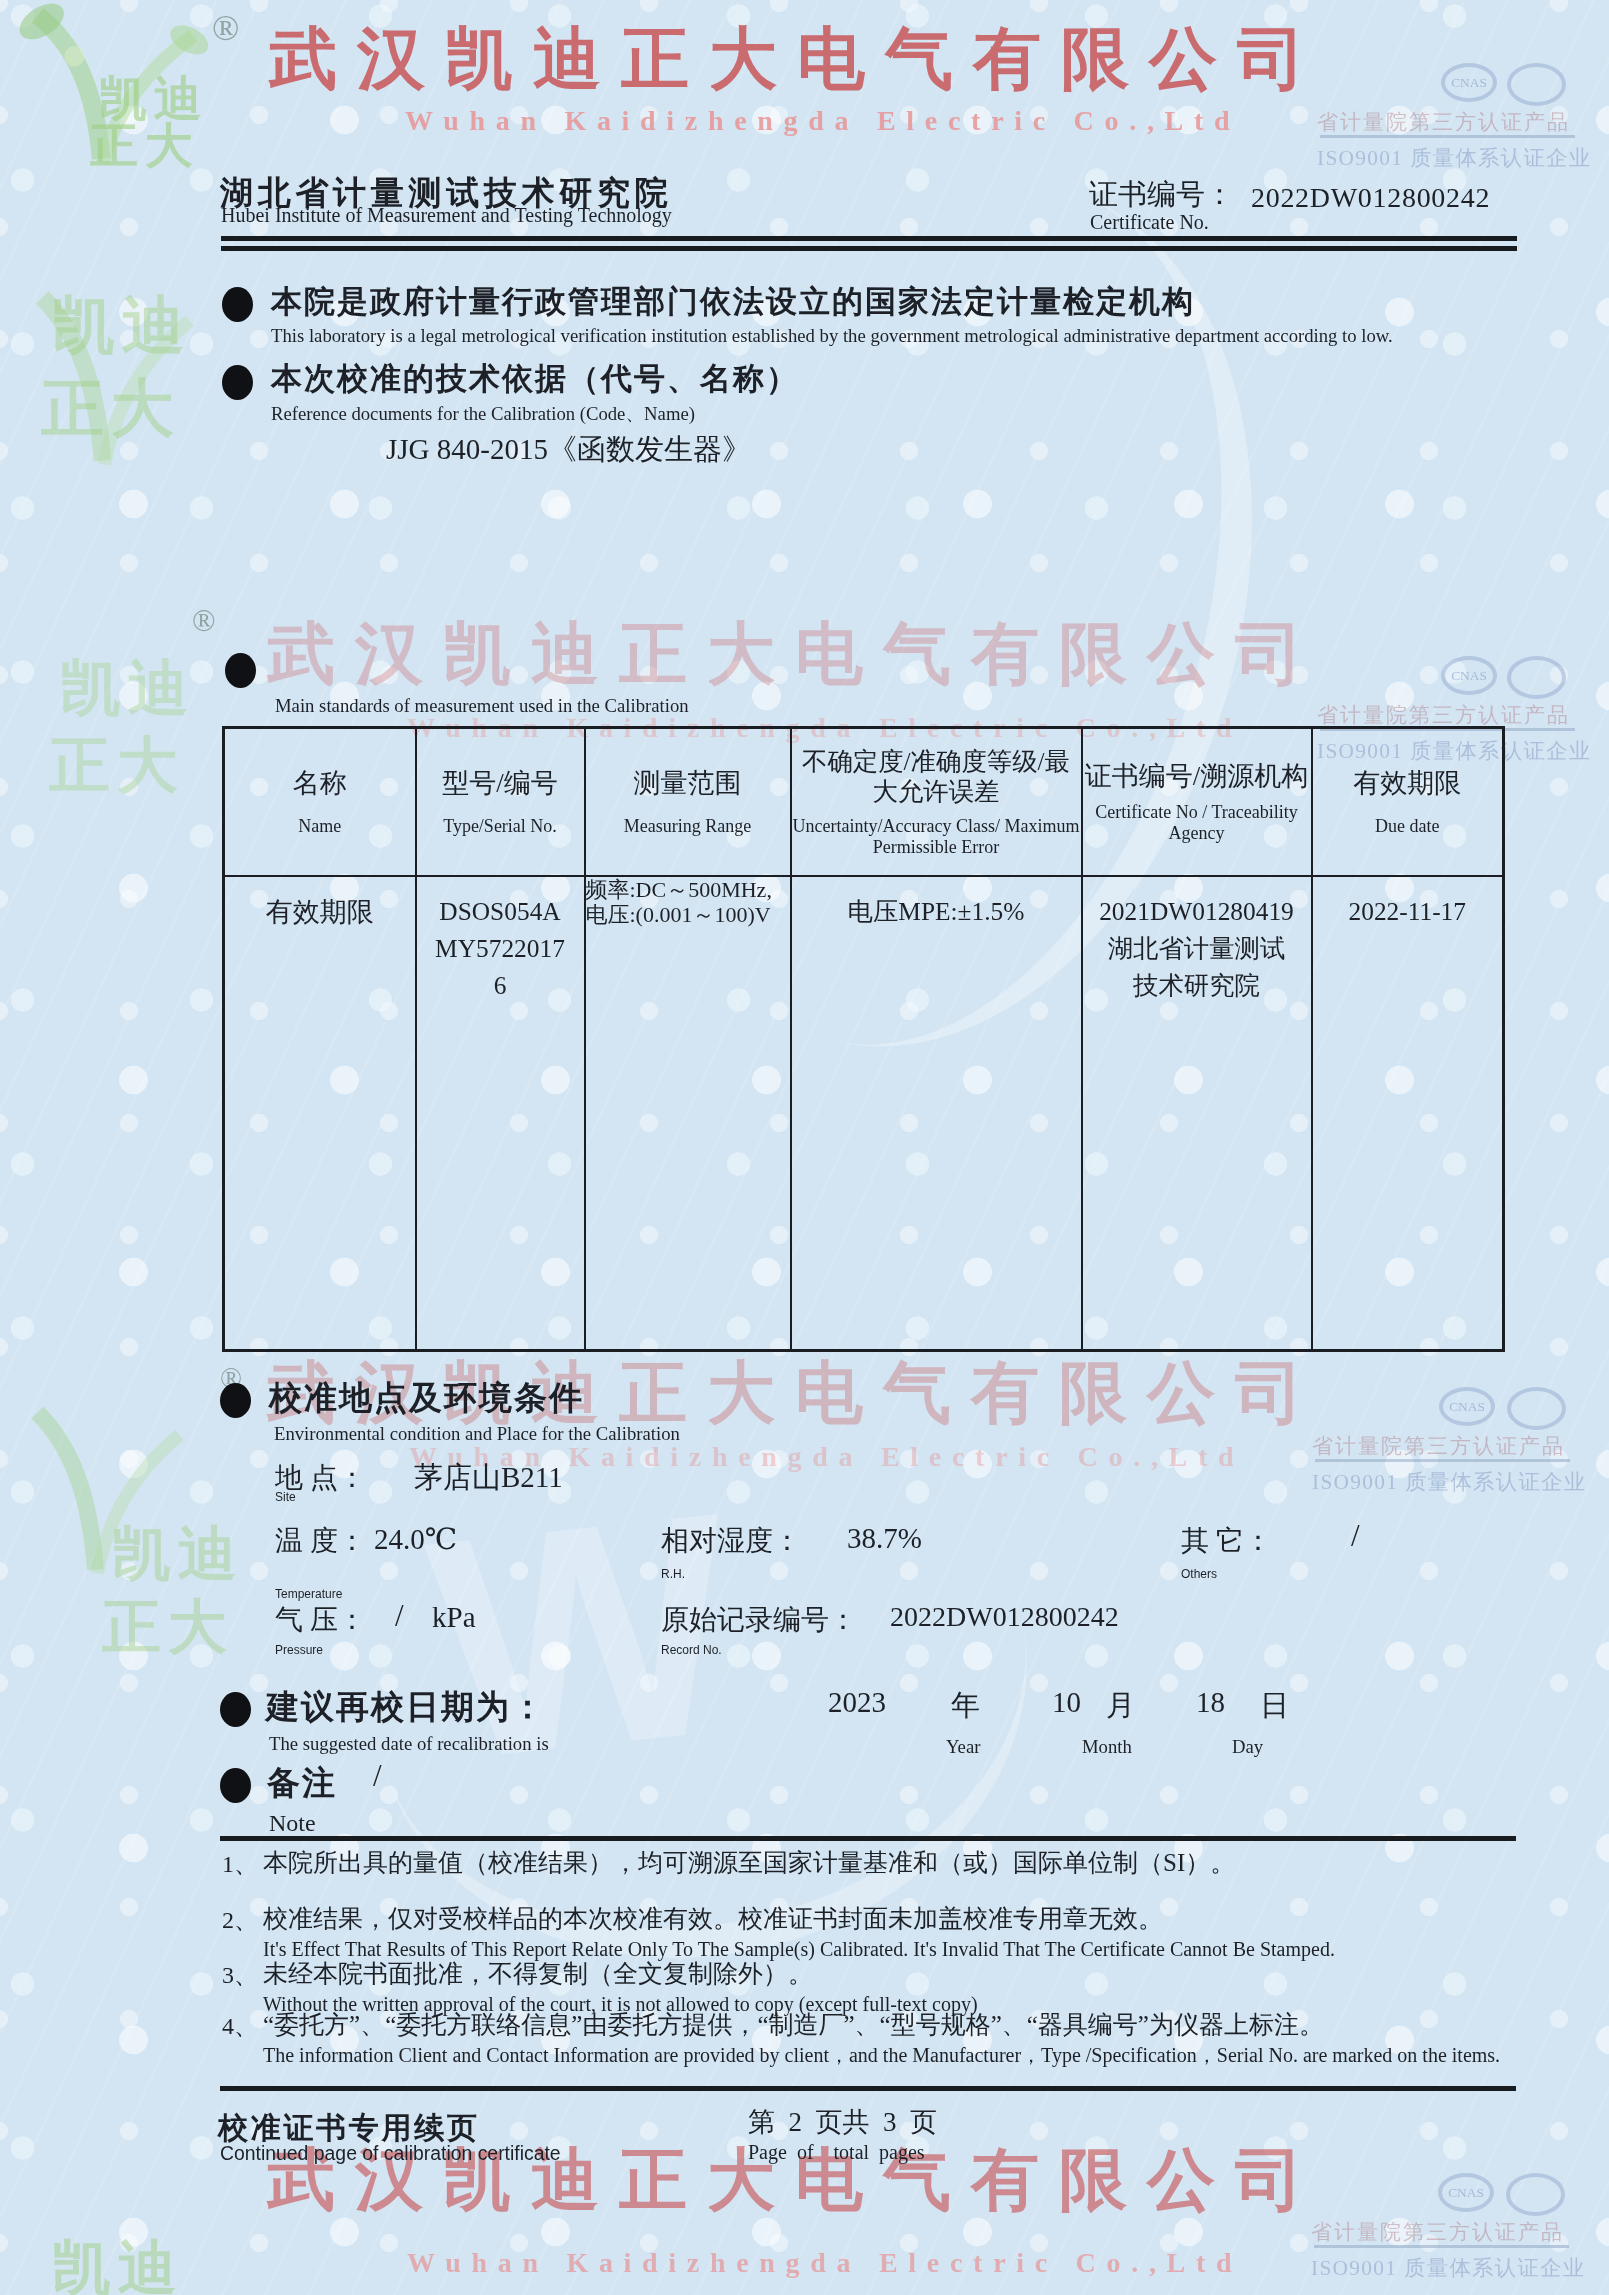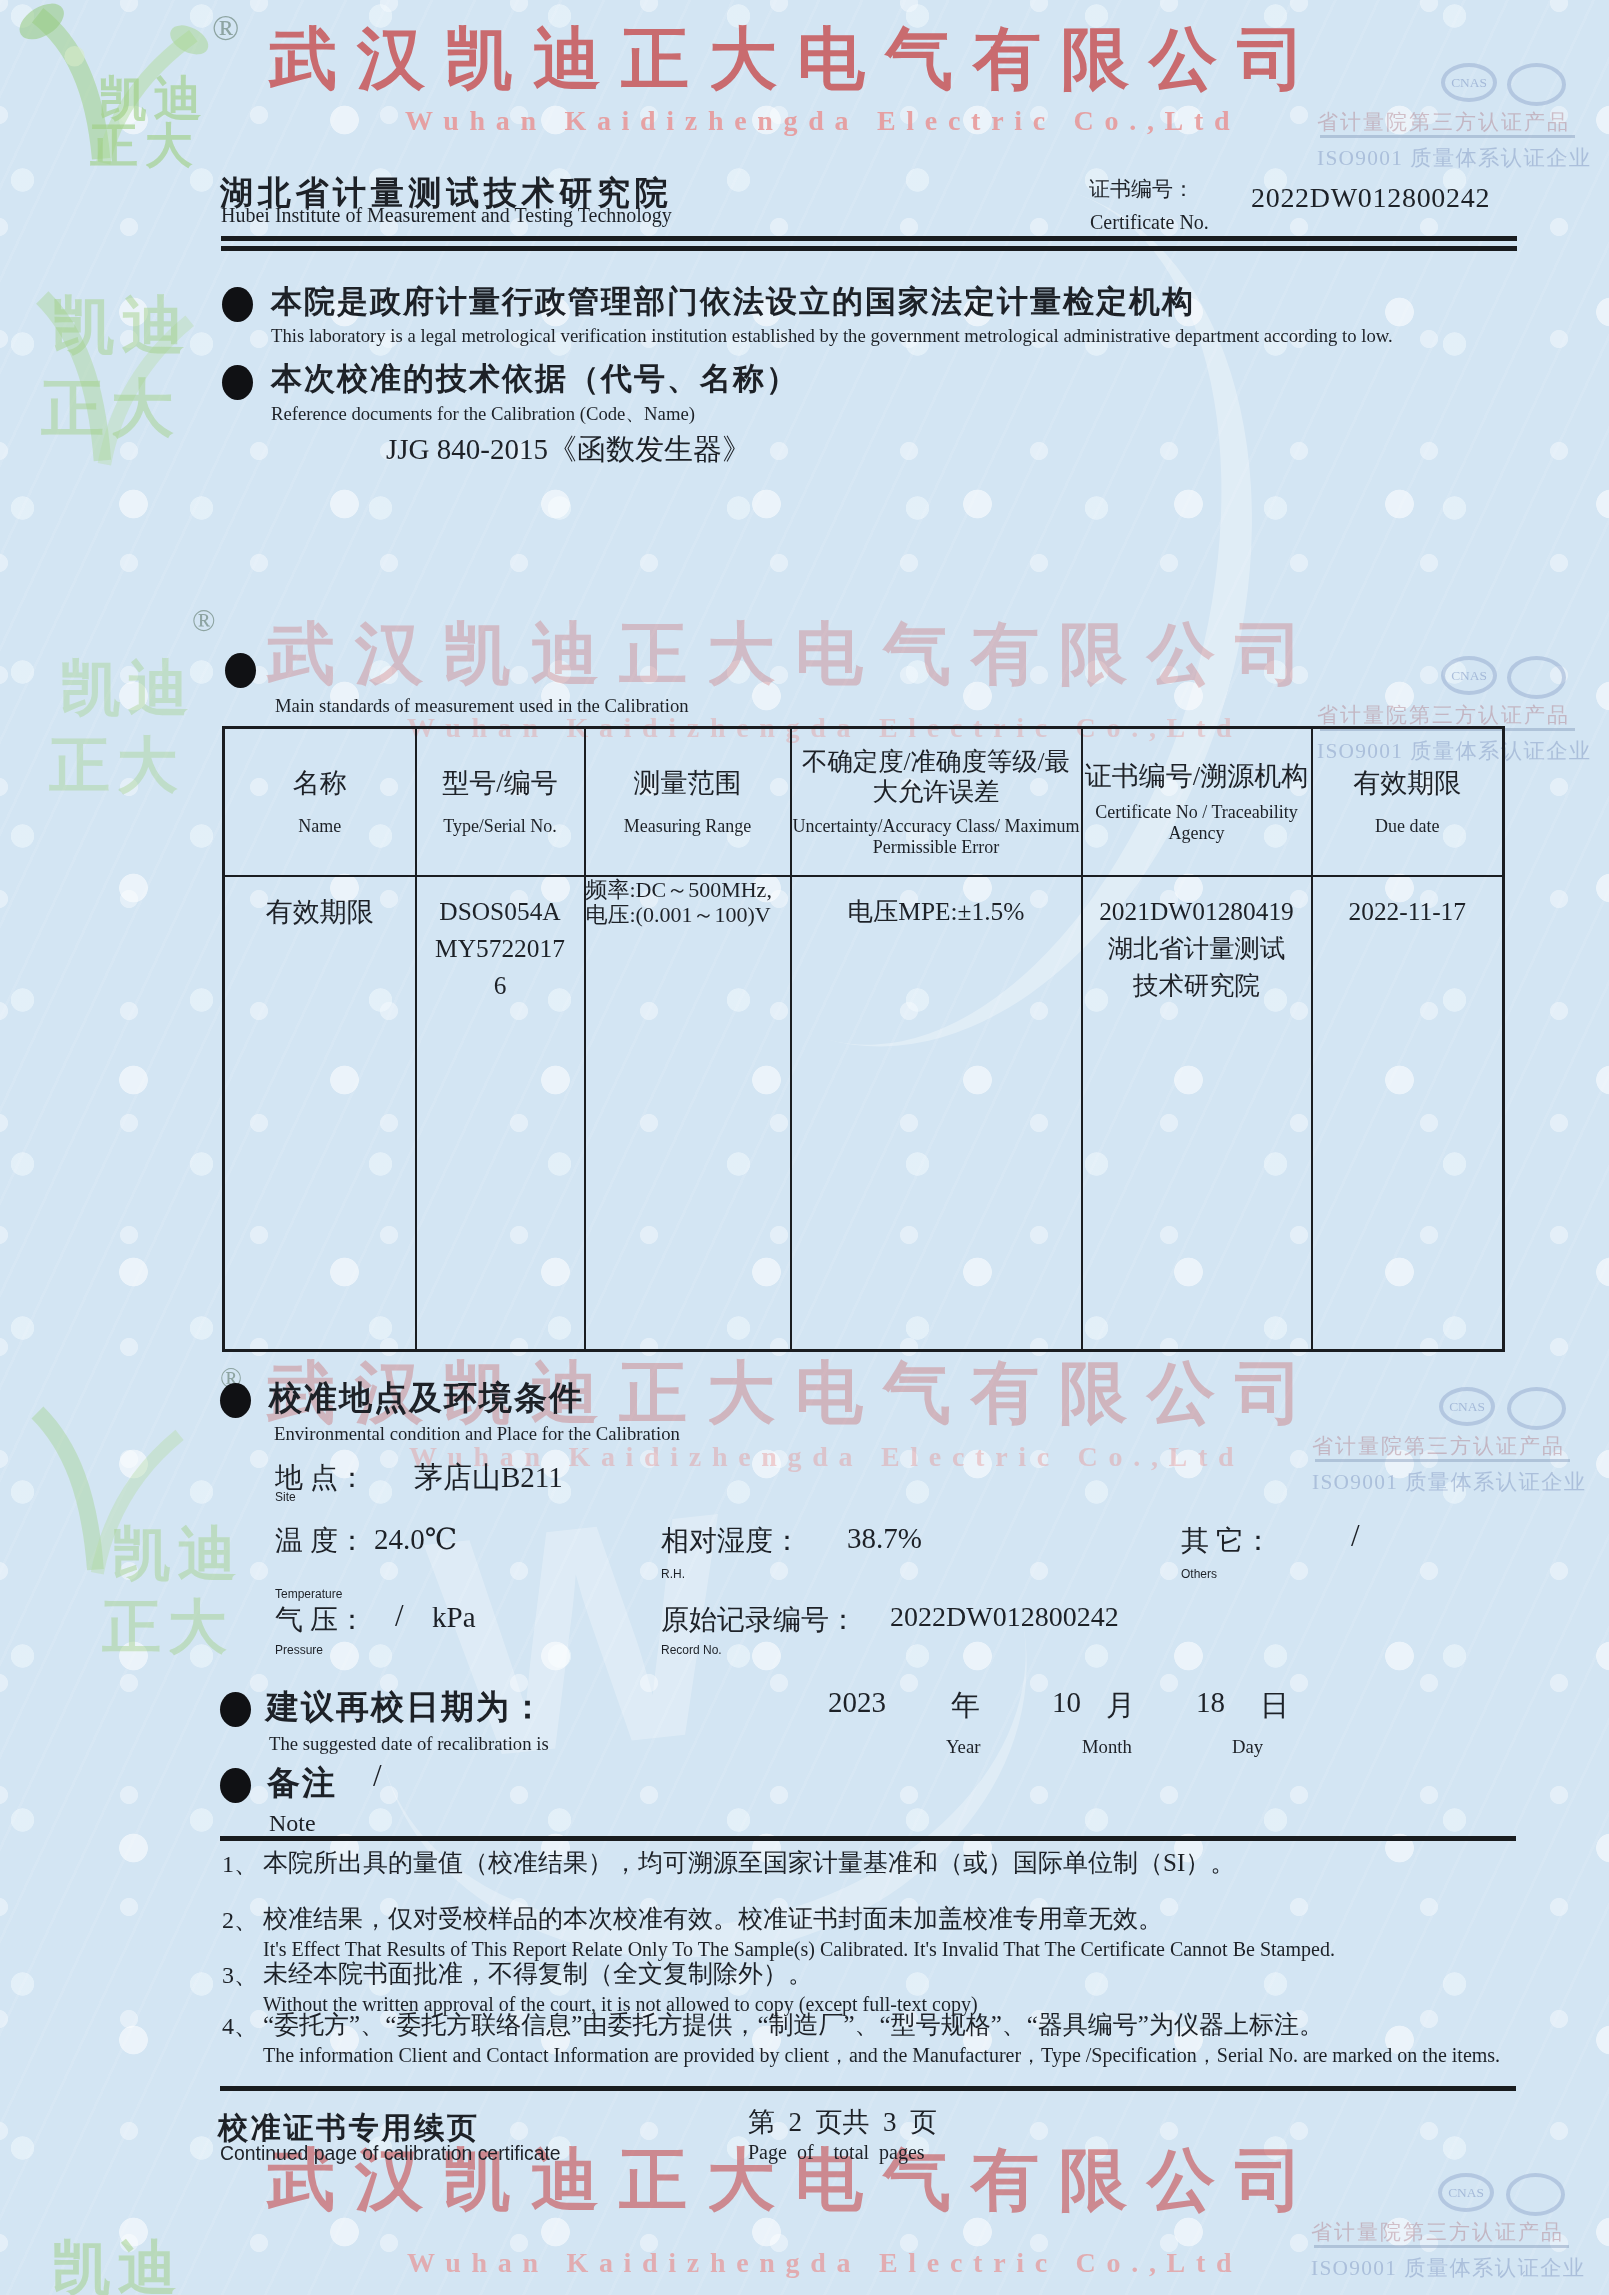--- a/index.html
+++ b/index.html
@@ -41,21 +41,21 @@
 
   .swoosh1{left:655px; top:174px; width:548px; height:882px; border-radius:50%;
            border-right:35px solid rgba(255,255,255,.30); transform:rotate(16deg);}
   .swoosh2{left:374px; top:1416px; width:655px; height:508px; border-radius:50%;
            border-bottom:31px solid rgba(255,255,255,.28); transform:rotate(-12deg);}
   .giantW{font-size:314px; font-weight:700; color:rgba(255,255,255,.26); transform:rotate(-6deg);}
 
   
   .inst-cn{font-size:33px; font-weight:700; letter-spacing:4.7px; white-space:nowrap;}
   .inst-en{font-size:20px; white-space:nowrap;}
-  .certno-lab{font-size:21px; white-space:nowrap;}
+  .certno-lab{font-size:29px; white-space:nowrap;}
   .certno-en{font-size:20px;}
   .certno-val{font-size:28px; letter-spacing:0.7px;}
   .hr{background:#191c1f;}
 
   
   .dot{width:31px; height:35px; border-radius:50%; background:#101114;}
   .h-cn{font-family:"Liberation Sans","DejaVu Sans",sans-serif; font-weight:700; font-size:31px;
         letter-spacing:2px; white-space:nowrap;}
   .h-en{font-size:18.7px; white-space:nowrap;}
   .val-serif{font-size:29px; white-space:nowrap;}

